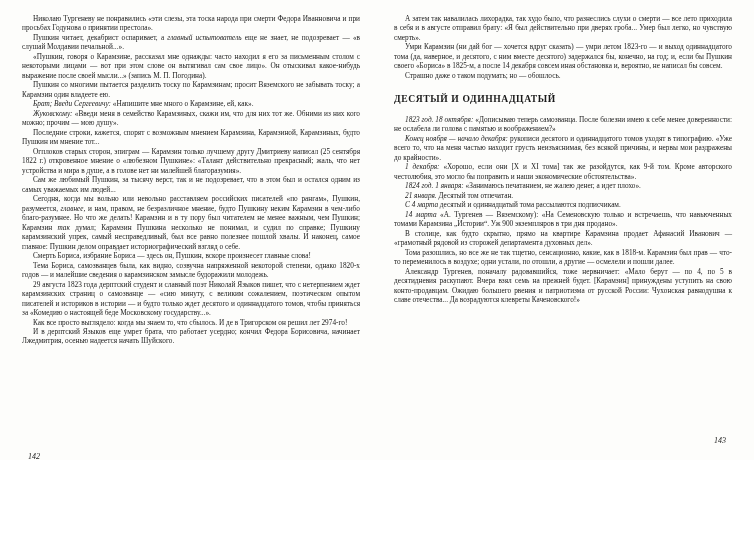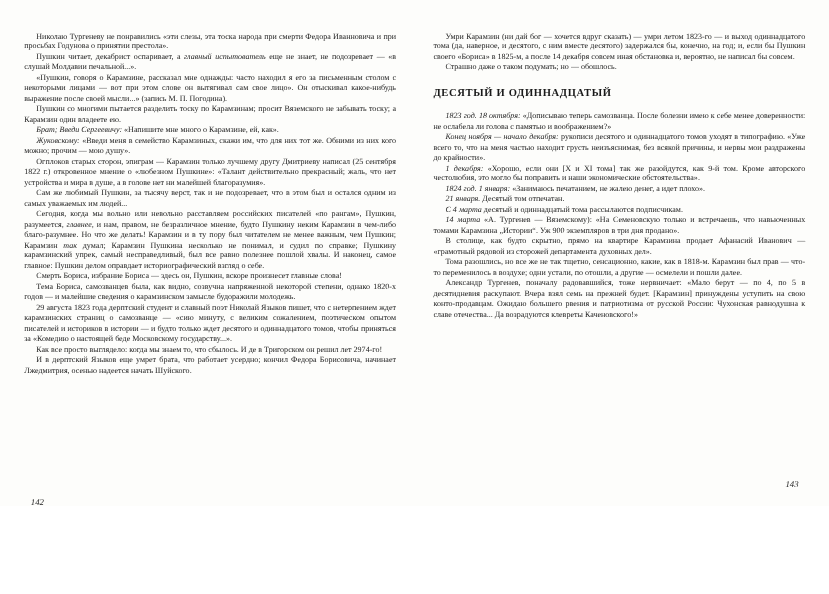--- a/index.html
+++ b/index.html
@@ -12,21 +12,21 @@
     height: 540px;
     font-family: "Liberation Serif", serif;
     color: #1a1a1a;
     overflow: hidden;
   }
   .page {
     position: relative;
     width: 754px;
     height: 460px;
     box-sizing: border-box;
-    padding: 28px 22px 8px 22px;
+    padding: 14px 22px 8px 22px;
     background: #fdfdfb;
   }
   .spread {
     display: flex;
     flex-direction: row;
     height: 488px;
   }
   .col {
     width: 50%;
     box-sizing: border-box;
@@ -77,33 +77,35 @@
   <div class="spread">
 
     <div class="col left">
       <div>
           <p>Николаю Тургеневу не понравились «эти слезы, эта тоска народа при смерти Федора Иванновича и при просьбах Годунова о принятии престола».</p>
           <p>Пушкин читает, декабрист оспаривает, а <i>главный испытователь</i> еще не знает, не подозревает — «в слушай Молдавии печальной...».</p>
           <p>«Пушкин, говоря о Карамзине, рассказал мне однажды: часто находил я его за письменным столом с некоторыми лицами — вот при этом слове он вытягивал сам свое лицо». Он отыскивал какое-нибудь выражение после своей мысли...» (запись М. П. Погодина).</p>
           <p>Пушкин со многими пытается разделить тоску по Карамзинам; просит Вяземского не забывать тоску; а Карамзин один владеете ею.</p>
           <p><i>Брат; Введи Сергеевичу:</i> «Напишите мне много о Карамзине, ей, как».</p>
           <p><i>Жуковскому:</i> «Введи меня в семейство Карамзиных, скажи им, что для них тот же. Обними из них кого можно; прочим — мою душу».</p>
+          <p>Последние строки, кажется, спорят с возможным мнением Карамзина, Карамзиной, Карамзиных, будто Пушкин им мнение тот...</p>
           <p>Огплоков старых сторон, эпиграм — Карамзин только лучшему другу Дмитриеву написал (25 сентября 1822 г.) откровенное мнение о «любезном Пушкине»: «Талант действительно прекрасный; жаль, что нет устройства и мира в душе, а в голове нет ни малейшей благоразумия».</p>
           <p>Сам же любимый Пушкин, за тысячу верст, так и не подозревает, что в этом был и остался одним из самых уважаемых им людей...</p>
           <p>Сегодня, когда мы вольно или невольно расставляем российских писателей «по рангам», Пушкин, разумеется, <i>главнее</i>, и нам, правом, не безразличное мнение, будто Пушкину неким Карамзин в чем-либо благо-разумнее. Но что же делать! Карамзин и в ту пору был читателем не менее важным, чем Пушкин; Карамзин <i>так</i> думал; Карамзин Пушкина несколько не понимал, и судил по справке; Пушкину карамзинский упрек, самый несправедливый, был все равно полезнее пошлой хвалы. И наконец, самое главное: Пушкин делом оправдает историографический взгляд о себе.</p>
           <p>Смерть Бориса, избрание Бориса — здесь он, Пушкин, вскоре произнесет главные слова!</p>
           <p>Тема Бориса, самозванцев была, как видно, созвучна напряженной некоторой степени, однако 1820-х годов — и малейшие сведения о карамзинском замысле будоражили молодежь.</p>
           <p>29 августа 1823 года дерптский студент и славный поэт Николай Языков пишет, что с нетерпением ждет карамзинских страниц о самозванце — «сию минуту, с великим сожалением, поэтическом опытом писателей и историков в истории — и будто только ждет десятого и одиннадцатого томов, чтобы принятьcя за «Комедию о настоящей беде Московскому государству...».</p>
           <p>Как все просто выглядело: когда мы знаем то, что сбылось. И де в Тригорском он решил лет 2974-го!</p>
           <p>И в дерптский Языков еще умрет брата, что работает усердно; кончил Федора Борисовича, начинает Лжедмитрия, осенью надеется начать Шуйского.</p>
         </div>
     </div>
 
     <div class="col right">
       <div>
+          <p>А затем так навалилась лихорадка, так худо было, что разнеслись слухи о смерти — все лето приходила в себя и в августе отправил брату: «Я был действительно при дверях гроба... Умер был легко, но чувствую смерть».</p>
           <p>Умри Карамзин (ни дай бог — хочется вдруг сказать) — умри летом 1823-го — и выход одиннадцатого тома (да, наверное, и десятого, с ним вместе десятого) задержался бы, конечно, на год; и, если бы Пушкин своего «Бориса» в 1825-м, а после 14 декабря совсем иная обстановка и, вероятно, не написал бы совсем.</p>
           <p>Страшно даже о таком подумать; но — обошлось.</p>
         </div>
       <div class="heading">ДЕСЯТЫЙ И ОДИННАДЦАТЫЙ</div>
       <div>
           <p><i>1823 год. 18 октября:</i> «Дописываю теперь самозванца. После болезни имею к себе менее доверенности: не ослабела ли голова с памятью и воображением?»</p>
           <p><i>Конец ноября — начало декабря:</i> рукописи десятого и одиннадцатого томов уходят в типографию. «Уже всего то, что на меня частью находит грусть неизъяснимая, без всякой причины, и нервы мои раздражены до крайности».</p>
           <p><i>1 декабря:</i> «Хорошо, если они [Х и ХІ тома] так же разойдутся, как 9-й том. Кроме авторского честолюбия, это могло бы поправить и наши экономические обстоятельства».</p>
           <p><i>1824 год. 1 января:</i> «Занимаюсь печатанием, не жалею денег, а идет плохо».</p>
           <p><i>21 января.</i> Десятый том отпечатан.</p>

